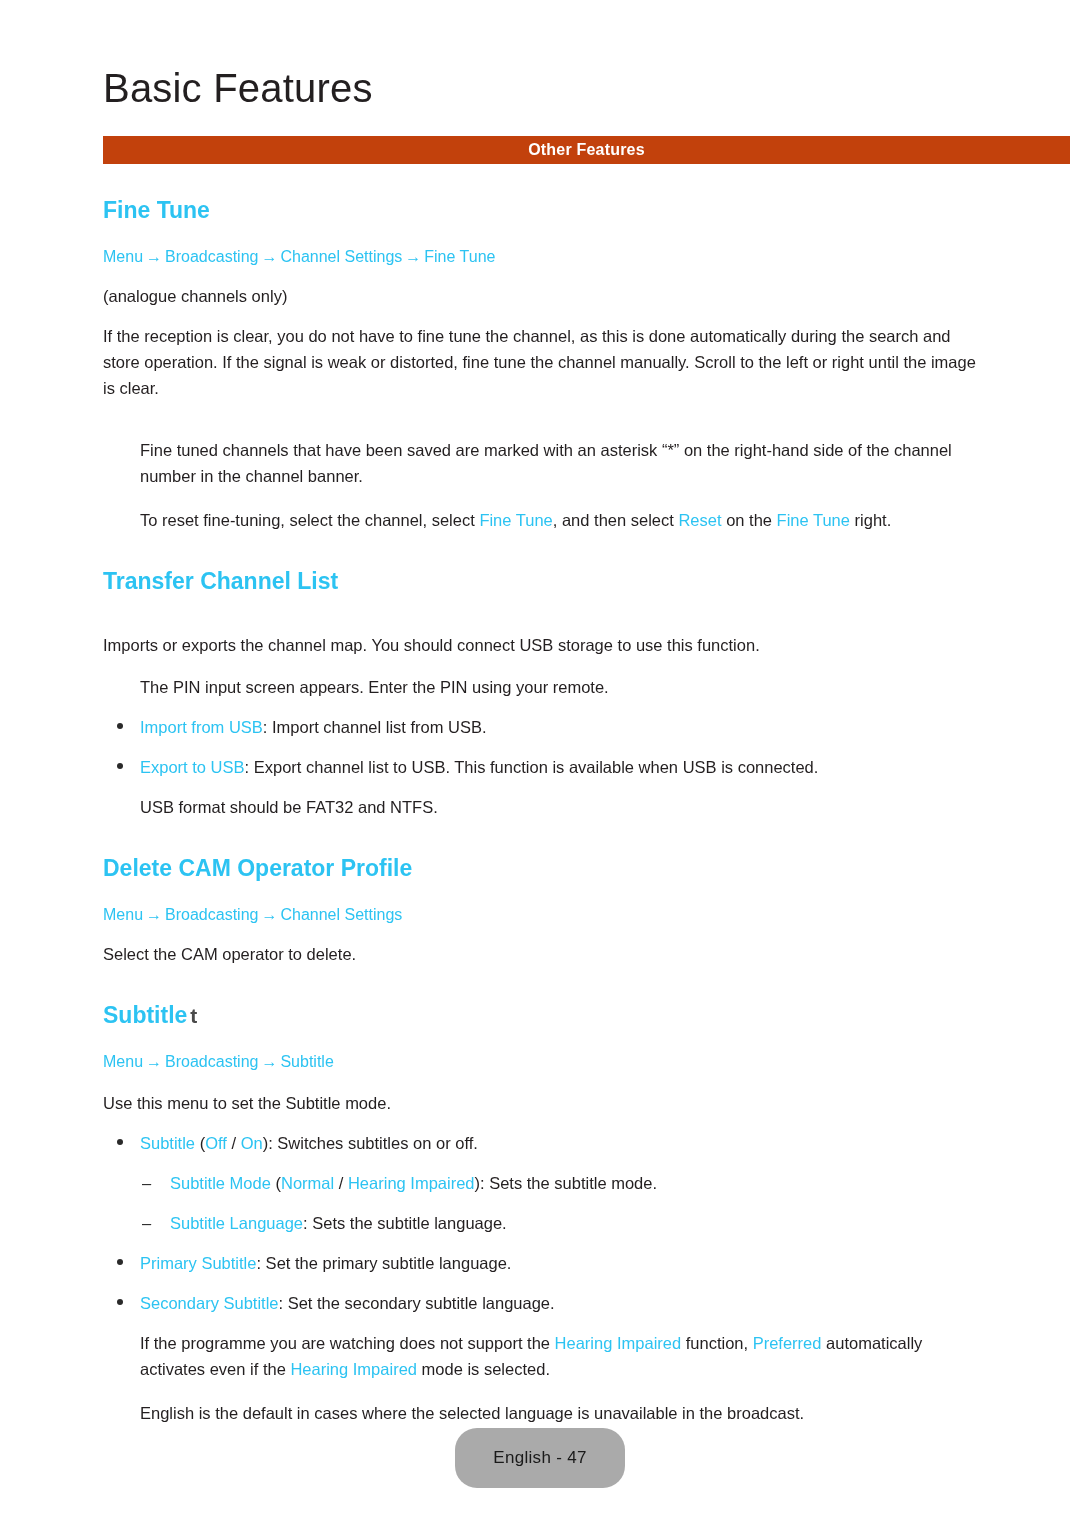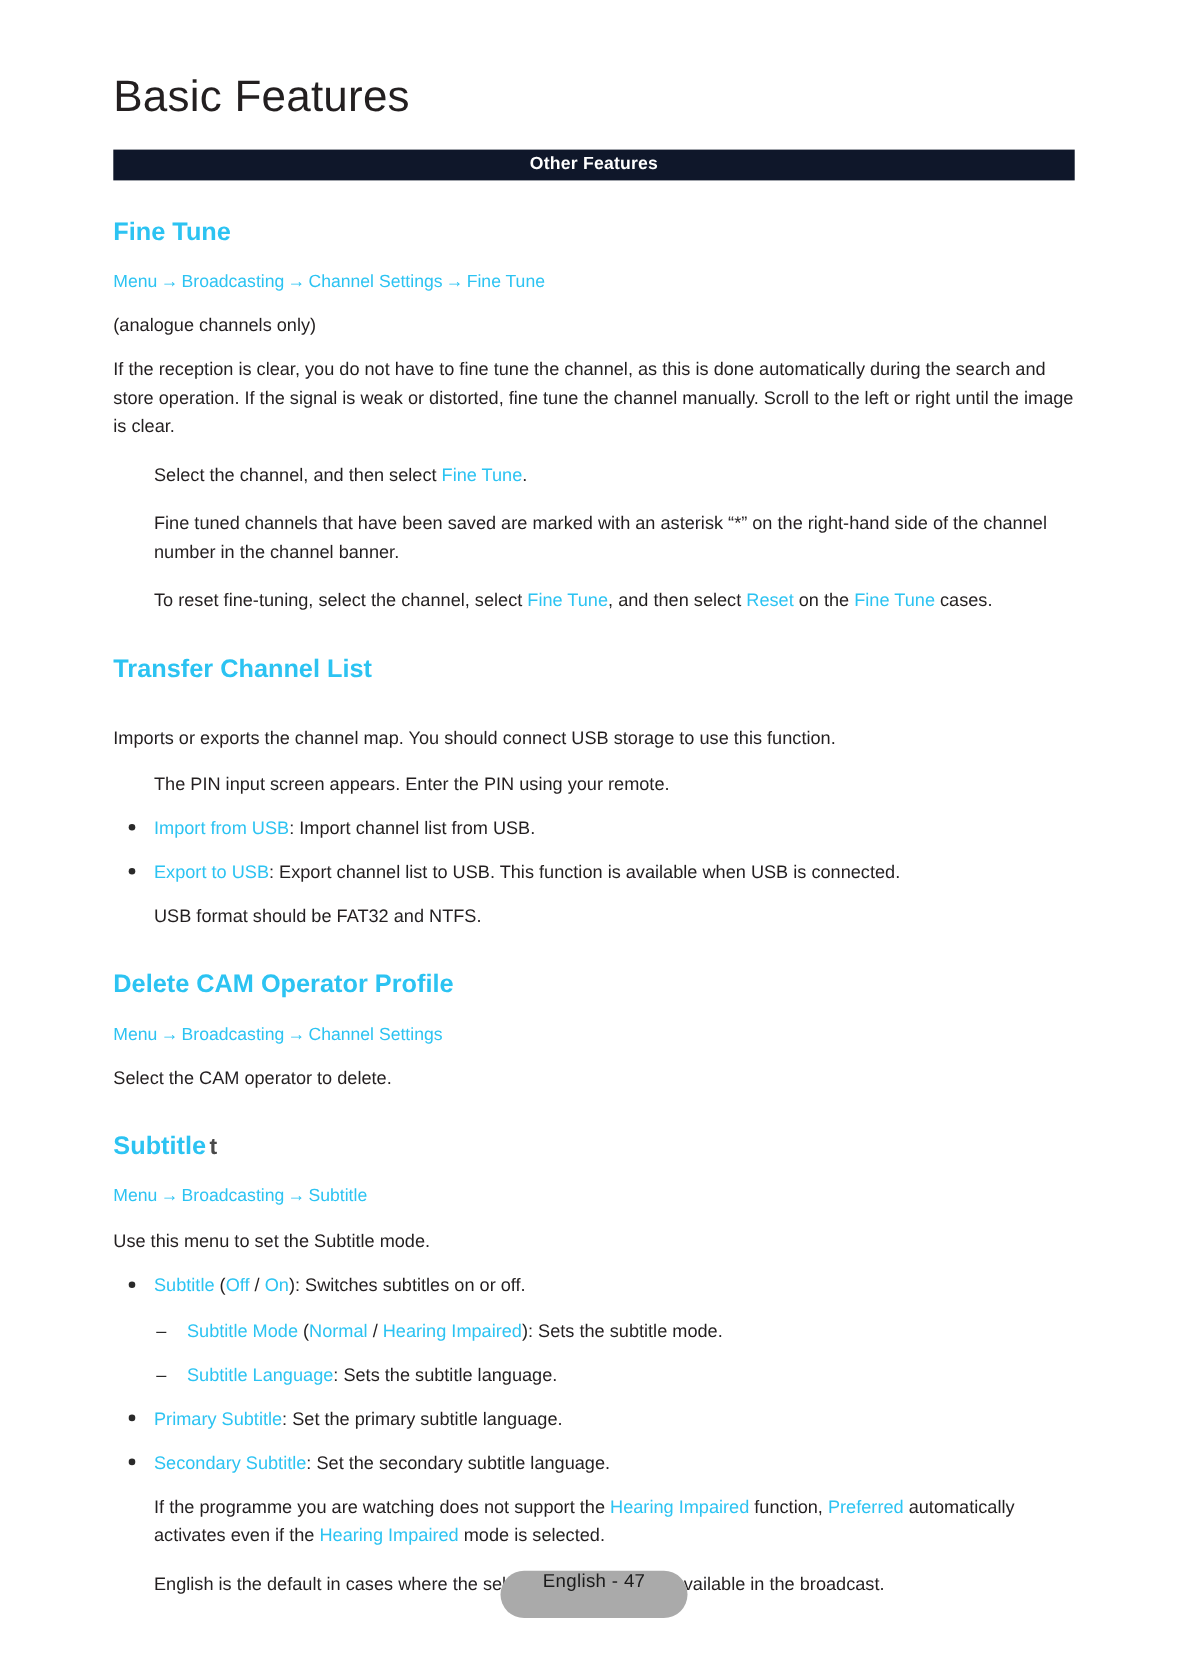--- a/index.html
+++ b/index.html
@@ -13,22 +13,22 @@
   .page { position:relative; width:1080px; height:1519px; box-sizing:border-box; }
 
   
   .doc-title {
     position:absolute; left:103px; top:66px;
     font-size:40px; font-weight:200; letter-spacing:0.2px;
     color:#231f20; line-height:1.1;text-align:right;
   }
   .section-bar {
     position:absolute; left:103px; top:136px;
-    width:874px; height:28px;
-    background:#0f172a;
+    width:967px; height:28px;
+    background:#c2410c;
     display:flex; align-items:center; justify-content:center;
   }
   .section-bar span {
     color:#ffffff; font-size:16px; font-weight:bold; letter-spacing:0.2px;
   }
 
   
   .content { position:absolute; left:103px; top:196px; width:880px; }
 
   h2.head {
@@ -72,23 +72,23 @@
   .li2 .dash {
     position:absolute; left:2px; top:0;
     color:#2a2a2a; font-size:16.5px;
   }
 
   .cy { color:#2cc3f2; }
 
   
   .footer-pill {
     position:absolute; left:455px; top:1428px;
-    width:170px; height:43px;
+    width:170px; height:60px;
     background:#aaaaaa; border-radius:22px;
-    display:flex; justify-content:center;
+    display:flex; align-items:center; justify-content:center;
   }
   .footer-pill span {
     font-size:17px; color:#1a1a1a; letter-spacing:0.3px;
   }
 </style>
 </head>
 <body>
 
 <div class="page">
 
@@ -107,27 +107,26 @@
       <span>Menu</span><span class="arrow">→</span><span>Broadcasting</span><span class="arrow">→</span><span>Channel Settings</span><span class="arrow">→</span><span>Fine Tune</span>
     </p>
     <div class="sp-14"></div>
 
     <p class="body">(analogue channels only)</p>
     <div class="sp-14"></div>
 
     <p class="body">If the reception is clear, you do not have to fine tune the channel, as this is done automatically during the search and store operation. If the signal is weak or distorted, fine tune the channel manually. Scroll to the left or right until the image is clear.</p>
     <div class="sp-18"></div>
 
-    <p class="body ind"><span>Select the channel, and then select </span><span class="cy">Fine Tune</span><span>.</span></p>
     <div class="sp-18"></div>
 
     <p class="body ind">Fine tuned channels that have been saved are marked with an asterisk “*” on the right-hand side of the channel number in the channel banner.</p>
     <div class="sp-18"></div>
 
-    <p class="body ind"><span>To reset fine-tuning, select the channel, select </span><span class="cy">Fine Tune</span><span>, and then select </span><span class="cy">Reset</span><span> on the </span><span class="cy">Fine Tune</span><span> cases.</span></p>
+    <p class="body ind"><span>To reset fine-tuning, select the channel, select </span><span class="cy">Fine Tune</span><span>, and then select </span><span class="cy">Reset</span><span> on the </span><span class="cy">Fine Tune</span><span> right.</span></p>
 
     <div class="sp-34"></div>
 
     <h2 class="head">Transfer Channel List</h2>
     <div class="sp-20"></div>
 
     <div class="sp-16"></div>
 
     <p class="body">Imports or exports the channel map. You should connect USB storage to use this function.</p>
     <div class="sp-16"></div>

